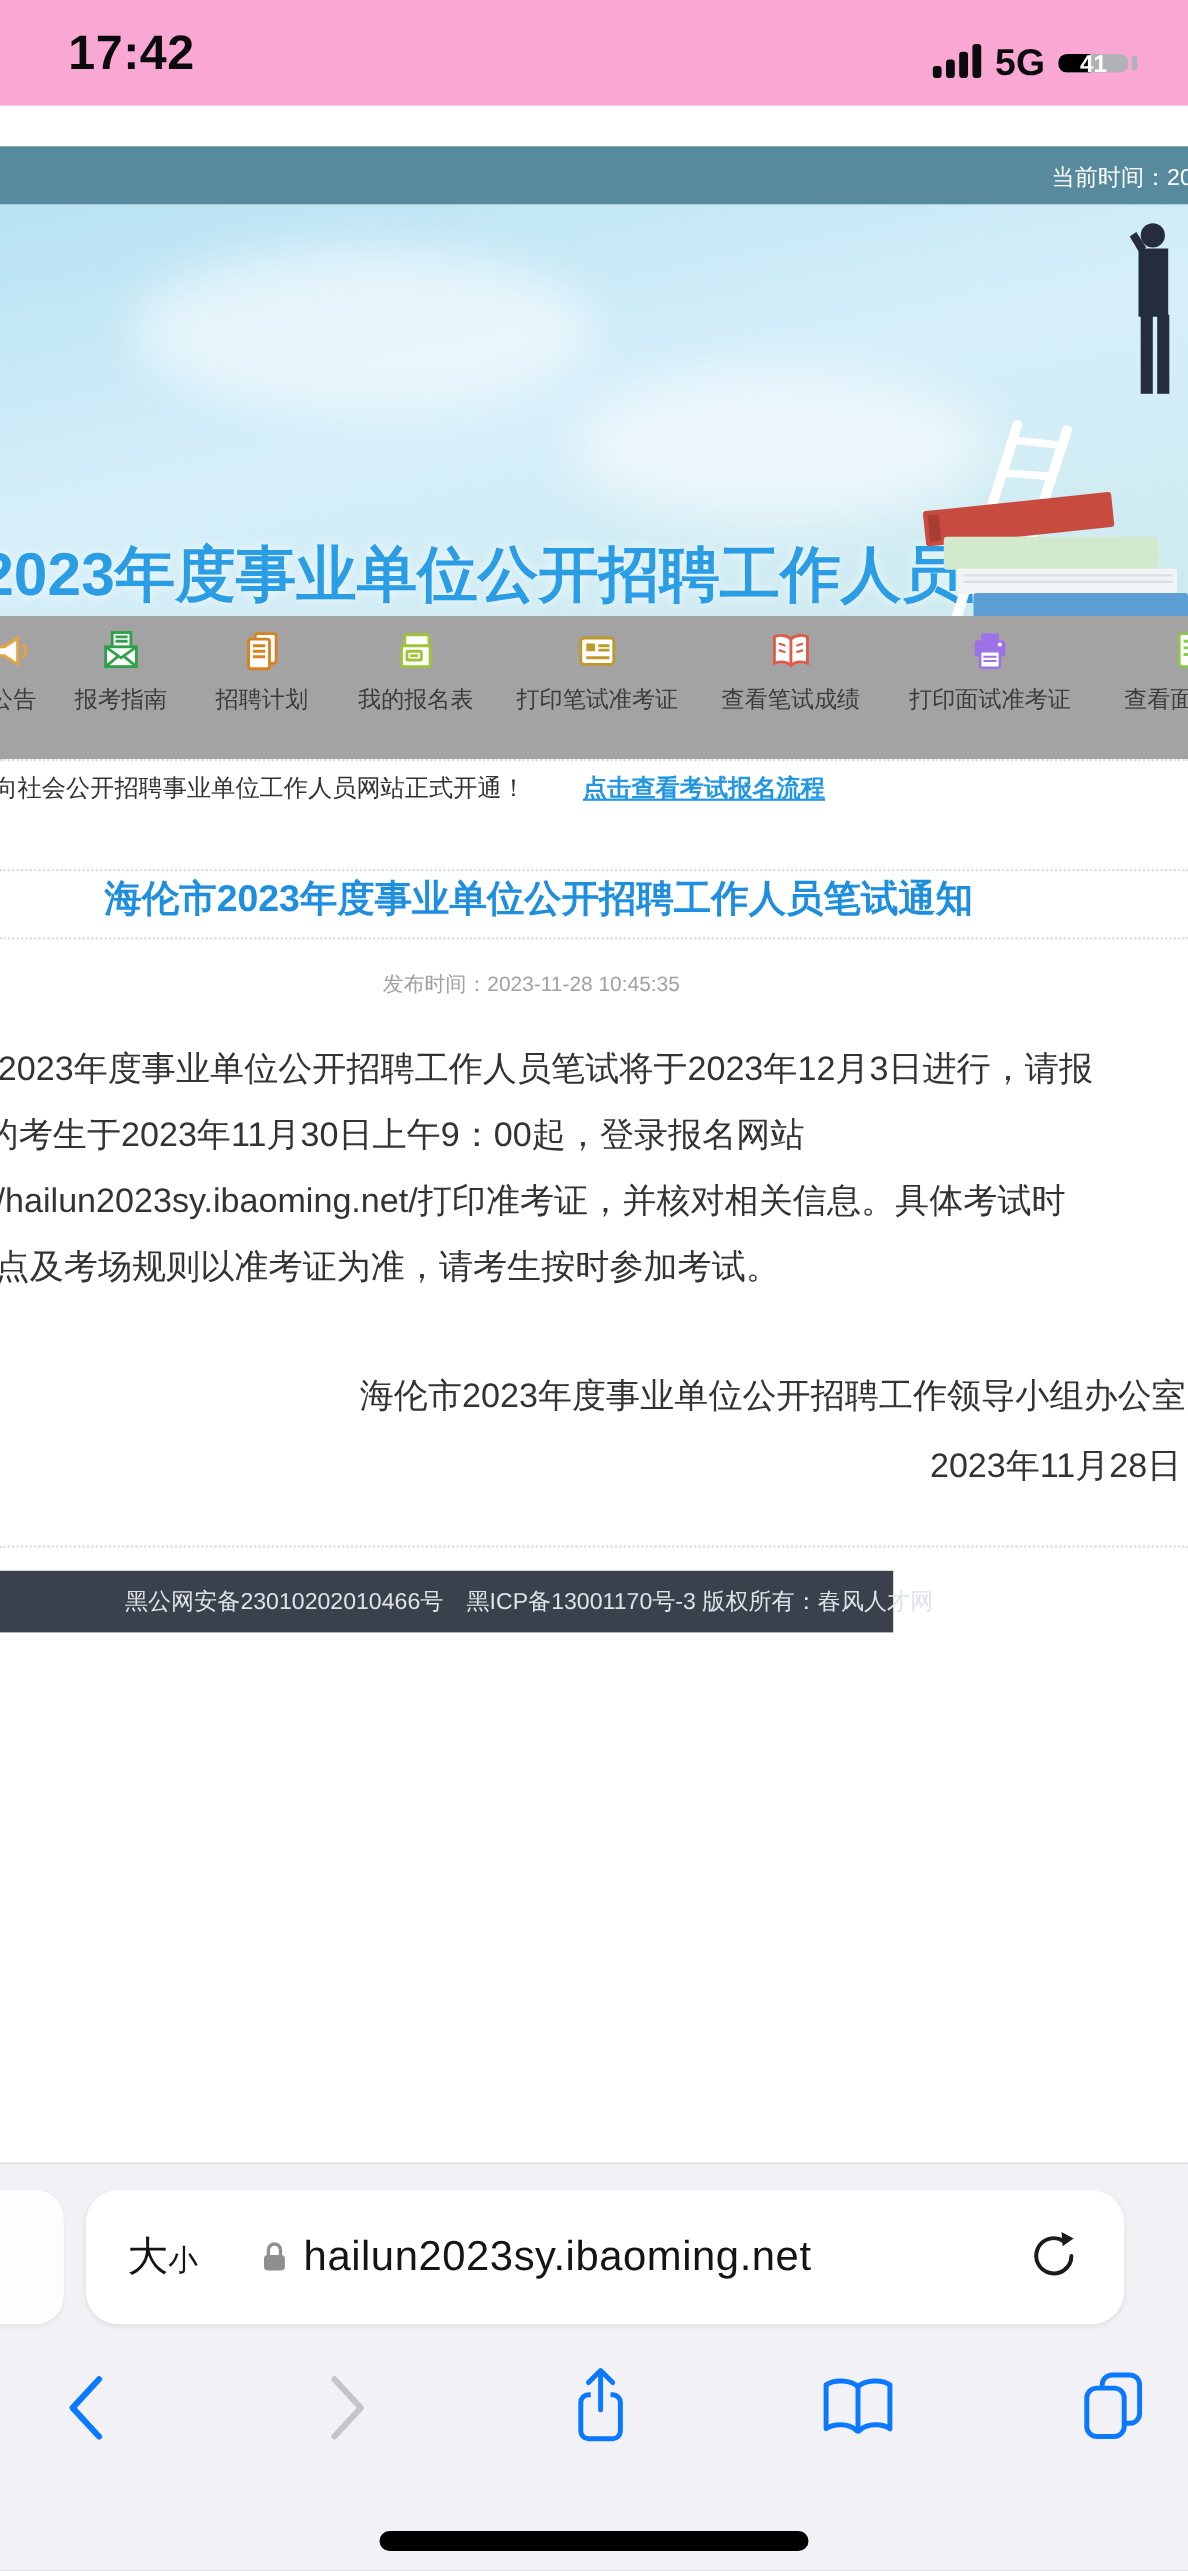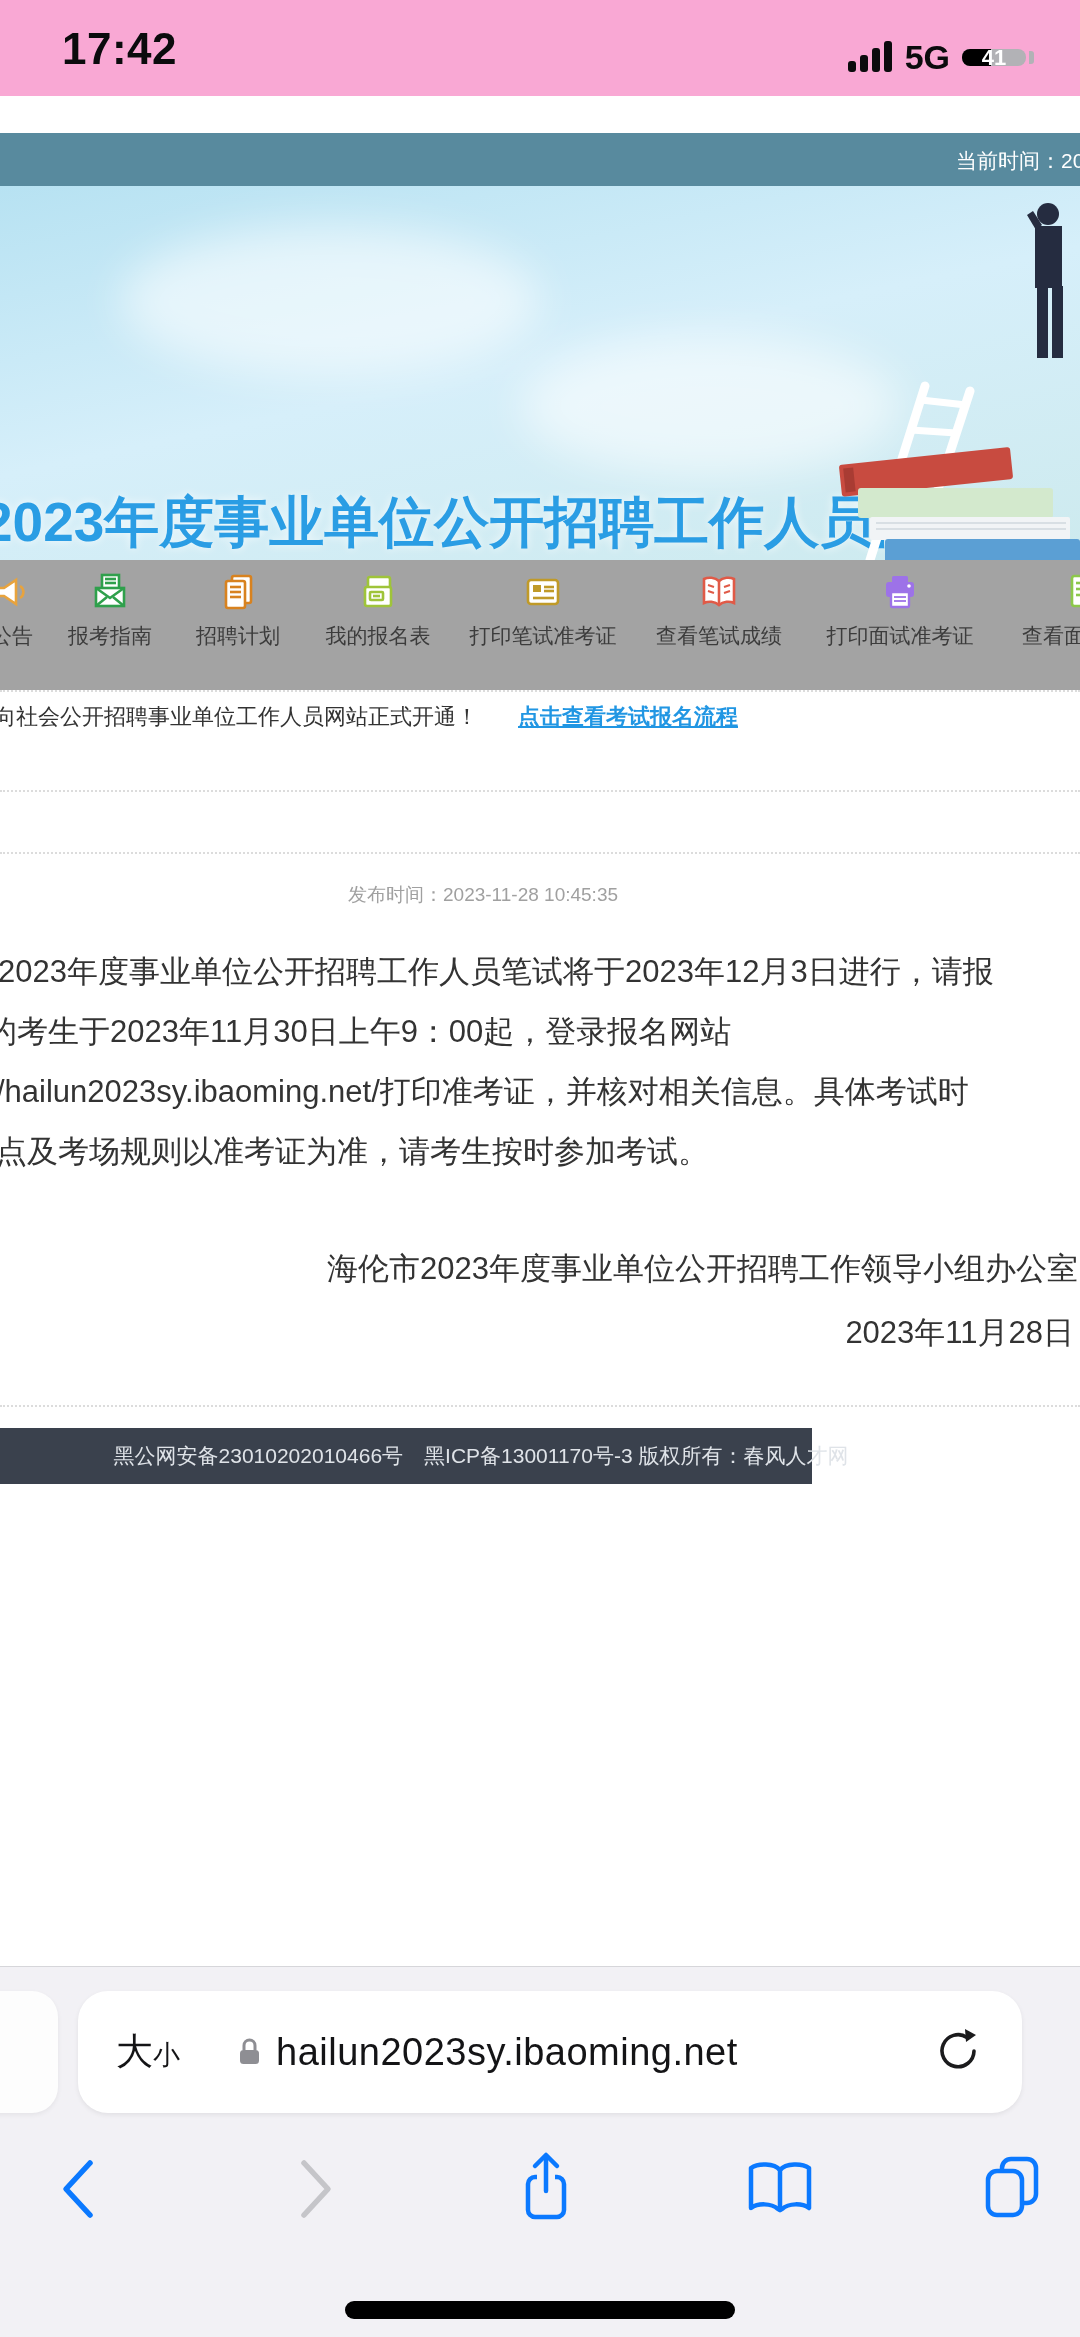--- a/index.html
+++ b/index.html
@@ -29,21 +29,21 @@
   .banner-title{position:absolute;left:-18px;top:300px;font-size:55px;font-weight:800;color:#2a9de4;white-space:nowrap;
     text-shadow:0 0 10px rgba(255,255,255,.75);}
   .banner-art{position:absolute;right:0;bottom:0;}
   
   .icon-nav{position:absolute;top:560px;left:0;width:100%;height:130px;background:#a3a3a3;}
   .nav-item{position:absolute;top:12px;width:170px;text-align:center;cursor:pointer;}
   .nav-item svg{display:block;margin:0 auto;}
   .nav-label{margin-top:10px;font-size:21px;color:#3c3c3c;white-space:nowrap;}
   
   .sep{position:absolute;left:0;width:100%;border-top:2px dotted #dcdcdc;}
-  .notice-row{position:absolute;top:702px;left:0;width:100%;display:flex;align-items:center;}
+  .notice-row{position:absolute;top:702px;left:0;width:100%;display:flex;align-items:center;gap:12px;}
   .notice-text{margin-left:-6px;font-size:22px;color:#333;white-space:nowrap;}
   .notice-link{margin-left:40px;font-size:22px;font-weight:700;color:#2196e3;text-decoration:underline;white-space:nowrap;cursor:pointer;}
   
   .article-title{position:absolute;top:794px;left:95px;font-size:34px;font-weight:700;color:#1e8ede;white-space:nowrap;}
   .publish-time{position:absolute;top:882px;left:348px;font-size:19px;color:#a0a0a0;white-space:nowrap;}
   .body-line{position:absolute;font-size:31px;color:#333;white-space:nowrap;}
   .signature{position:absolute;top:1248px;right:2px;font-size:31px;color:#333;white-space:nowrap;}
   .sign-date{position:absolute;top:1312px;right:6px;font-size:31px;color:#333;white-space:nowrap;}
   
   .site-footer{position:absolute;top:1428px;left:0;width:812px;height:56px;background:#3a414d;
@@ -235,20 +235,21 @@
 
   <div class="sep" style="top:690px;"></div>
 
   <div class="notice-row">
     <span class="notice-text">向社会公开招聘事业单位工作人员网站正式开通！</span>
     <span class="notice-link">点击查看考试报名流程</span>
   </div>
 
   <div class="sep" style="top:790px;"></div>
 
+  <div class="article-title">海伦市2023年度事业单位公开招聘工作人员笔试通知</div>
   <div class="sep" style="top:852px;"></div>
   <div class="publish-time">发布时间：2023-11-28 10:45:35</div>
 
   <div class="body-line" style="top:951px;left:-2px;">2023年度事业单位公开招聘工作人员笔试将于2023年12月3日进行，请报</div>
   <div class="body-line" style="top:1011px;left:-14px;">的考生于2023年11月30日上午9：00起，登录报名网站</div>
   <div class="body-line" style="top:1071px;left:-4px;">/hailun2023sy.ibaoming.net/打印准考证，并核对相关信息。具体考试时</div>
   <div class="body-line" style="top:1131px;left:-4px;">点及考场规则以准考证为准，请考生按时参加考试。</div>
 
   <div class="signature">海伦市2023年度事业单位公开招聘工作领导小组办公室</div>
   <div class="sign-date">2023年11月28日</div>

